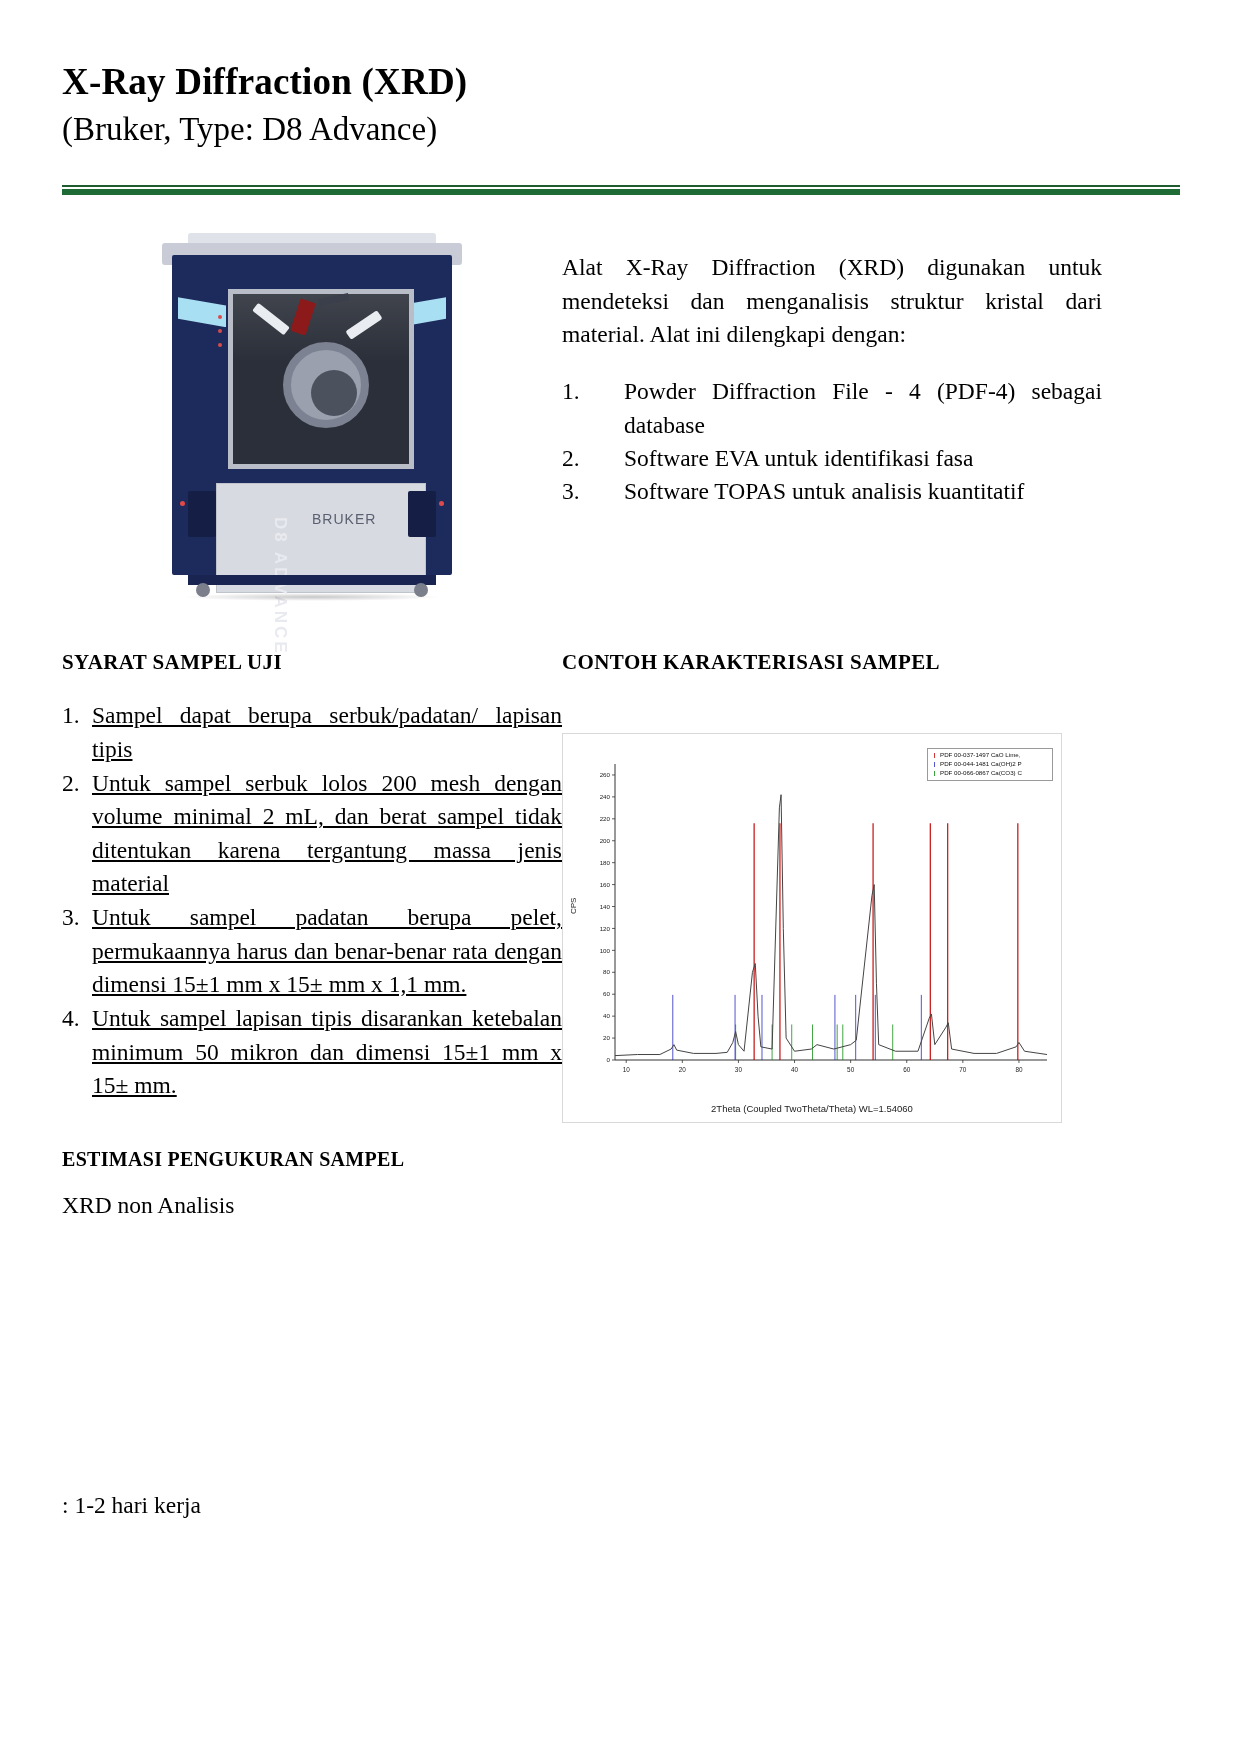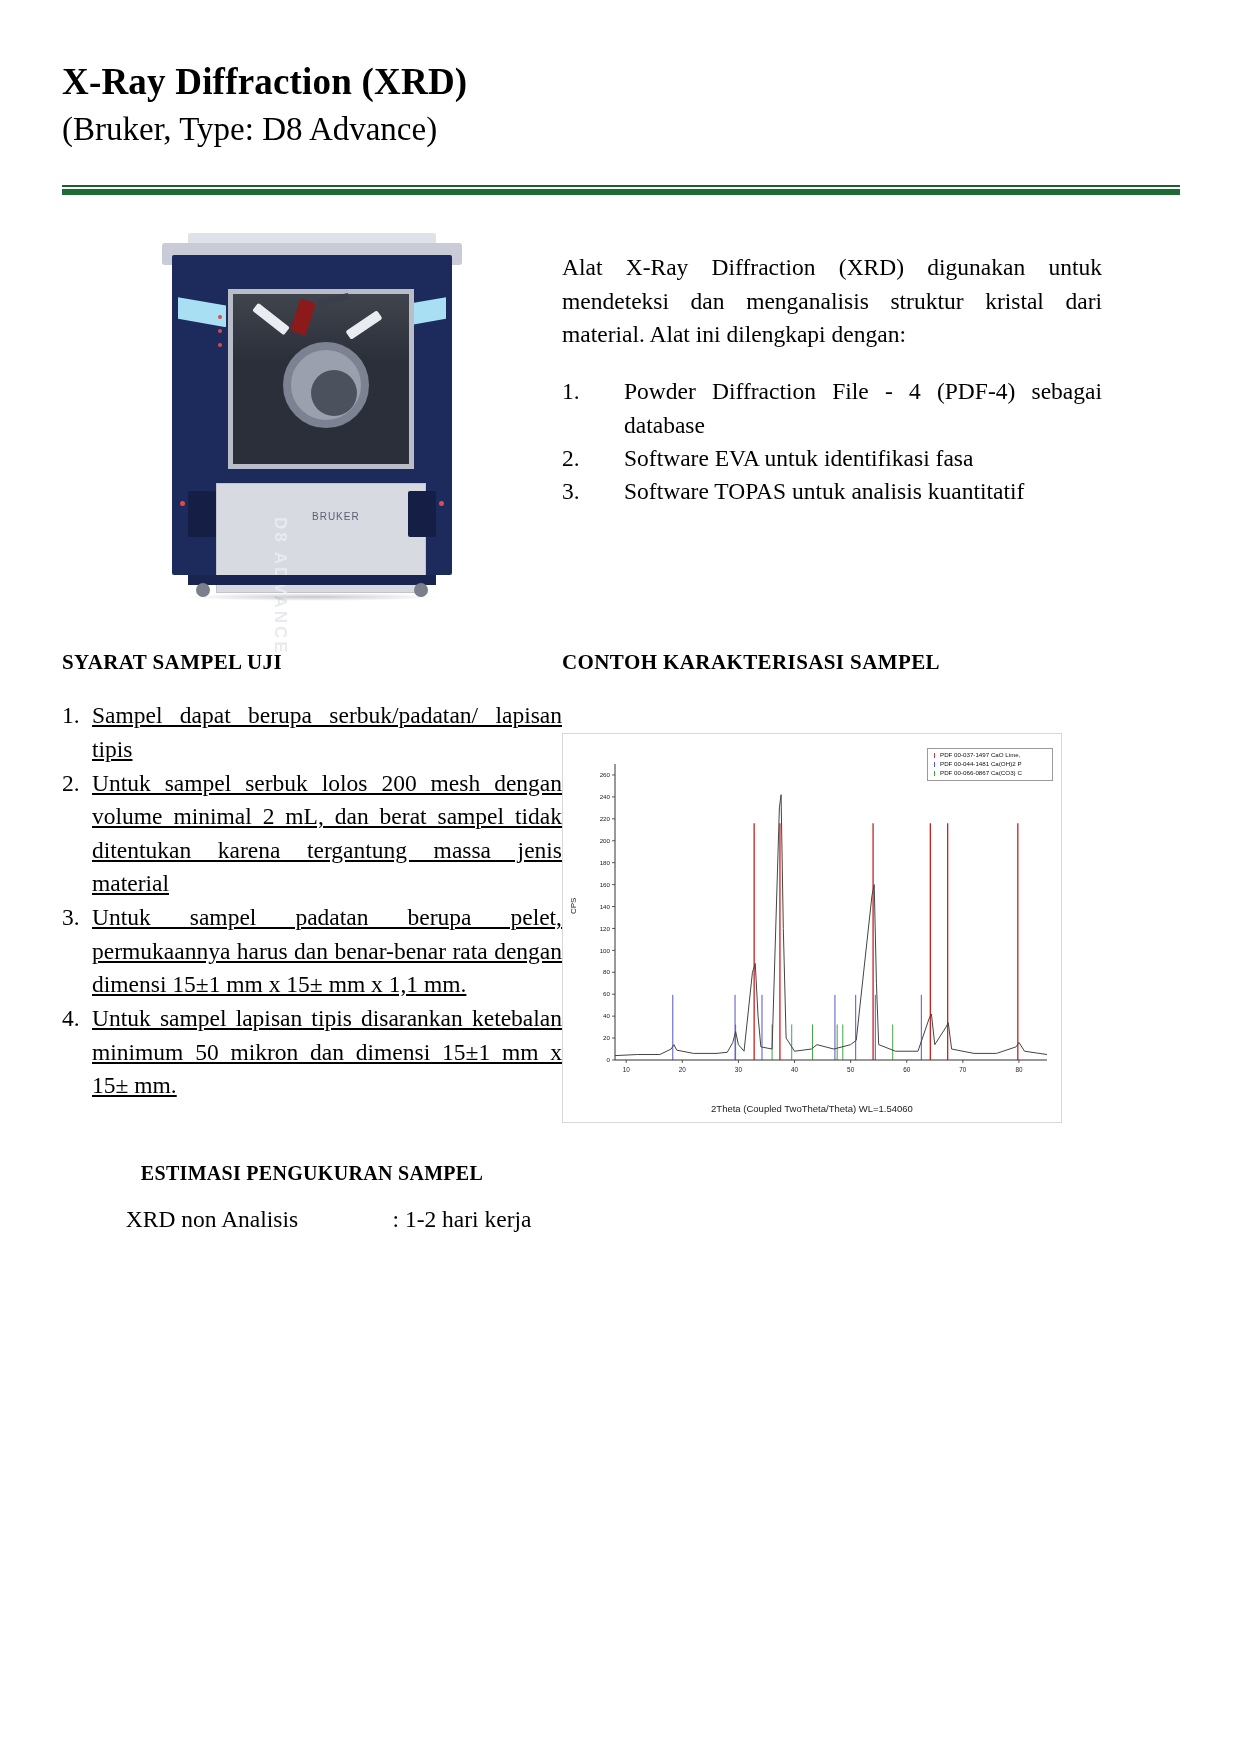--- a/index.html
+++ b/index.html
@@ -206,21 +206,21 @@
     top: 246px;
     width: 5px; height: 5px;
     background: #e04a4a;
     border-radius: 50%;
   }
   .m-dot-l { left: 8px; }
   .m-dot-r { right: 8px; }
   .m-label {
     position: absolute;
     left: 140px; top: 256px;
-    font-size: 10px;
+    font-size: 14px;
     letter-spacing: 1px;
     color: #5b6070;
     font-family: "Liberation Sans", sans-serif;
   }
   .m-vlabel {
     position: absolute;
     left: 118px; top: 262px;
     font-size: 17px;
     letter-spacing: 3px;
     color: #e8eaef;
@@ -262,28 +262,28 @@
   .ol-req {
     font-size: 23.5px;
     line-height: 1.42;
     margin-top: 24px;
   }
   .ol-req .row { display: flex; margin-bottom: 1px; }
   .ol-req .num { width: 30px; flex: 0 0 30px; }
   .ol-req .txt { flex: 1; text-align: justify; text-align-last: left; text-decoration: underline; }
 
   
-  .est-block { margin-top: 60px; width: 500px; text-align: center; }
+  .est-block { margin-top: 46px; width: 500px; }
   .est-head {
     font-size: 20px;
     font-weight: bold;
     letter-spacing: 0.3px;
   }
   .est-rows { margin-top: 18px; font-size: 23.5px; line-height: 1.38; }
-  .est-row { display: flex; }
+  .est-row { display: flex; flex-direction: column; }
   .est-label { width: 300px; flex: 0 0 300px; }
   .est-value { flex: 1; }
 
   
   .chart-wrap {
     margin-top: 58px;
     width: 500px;
     height: 390px;
     border: 1px solid #d8d8d8;
     background: #ffffff;

